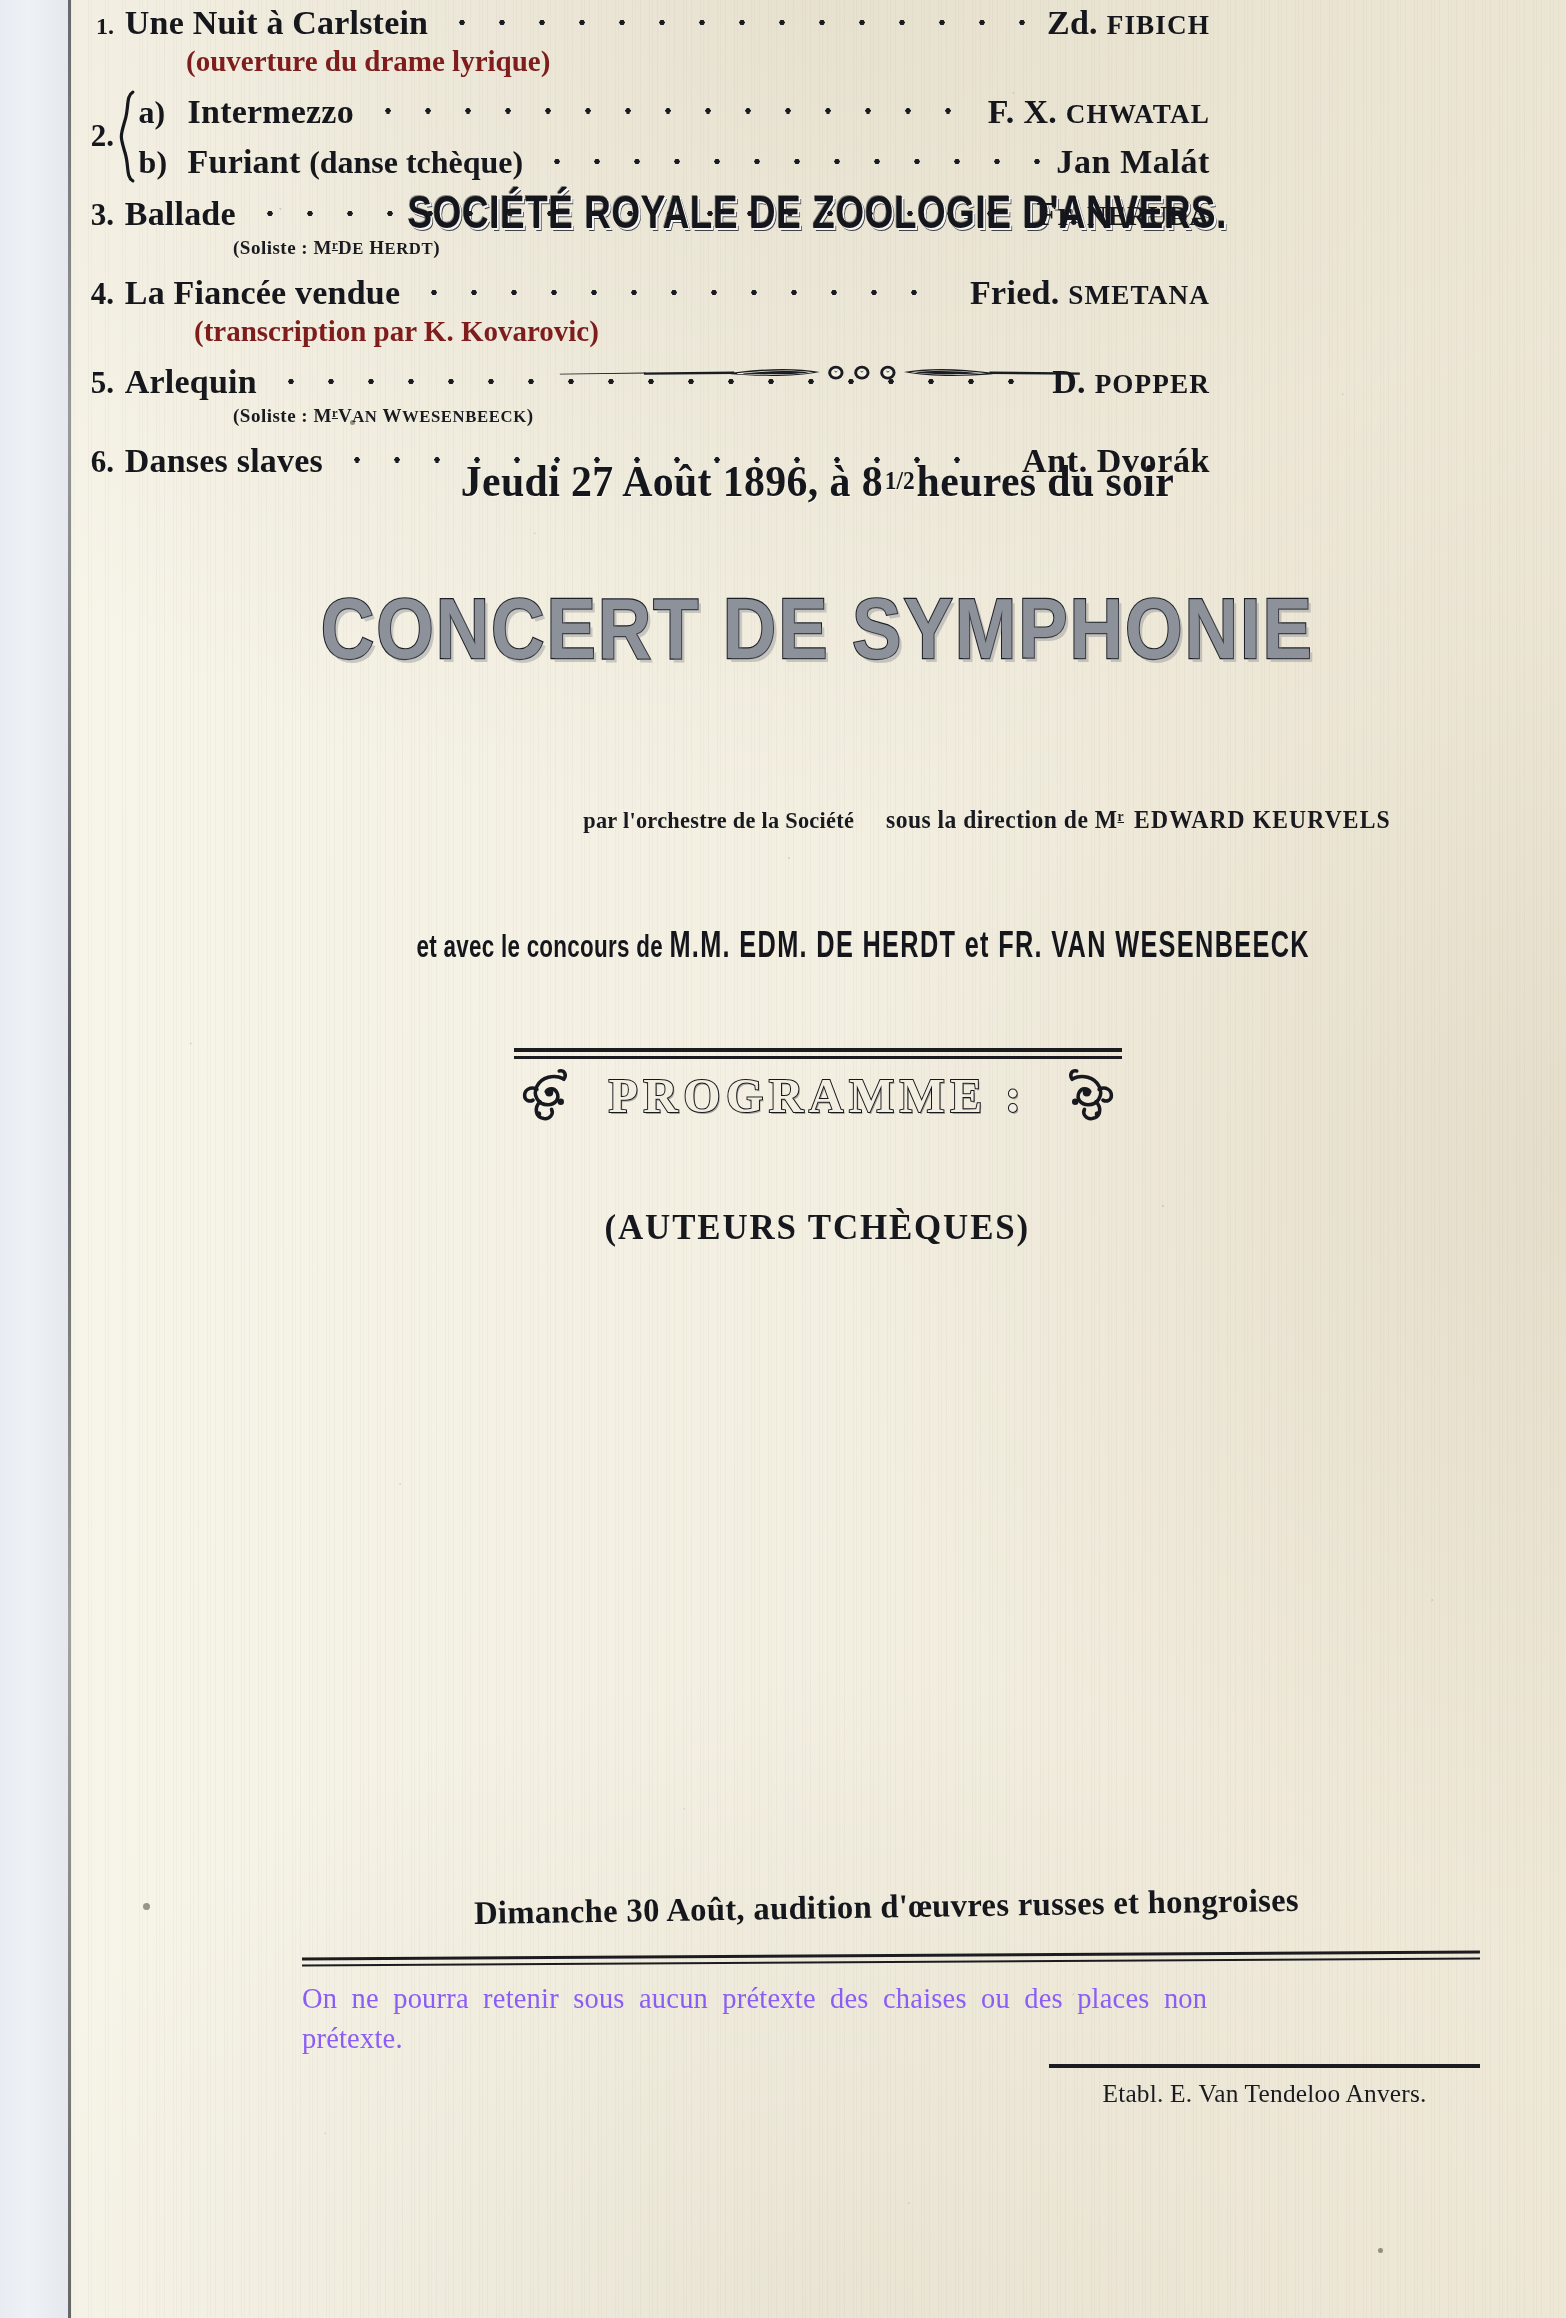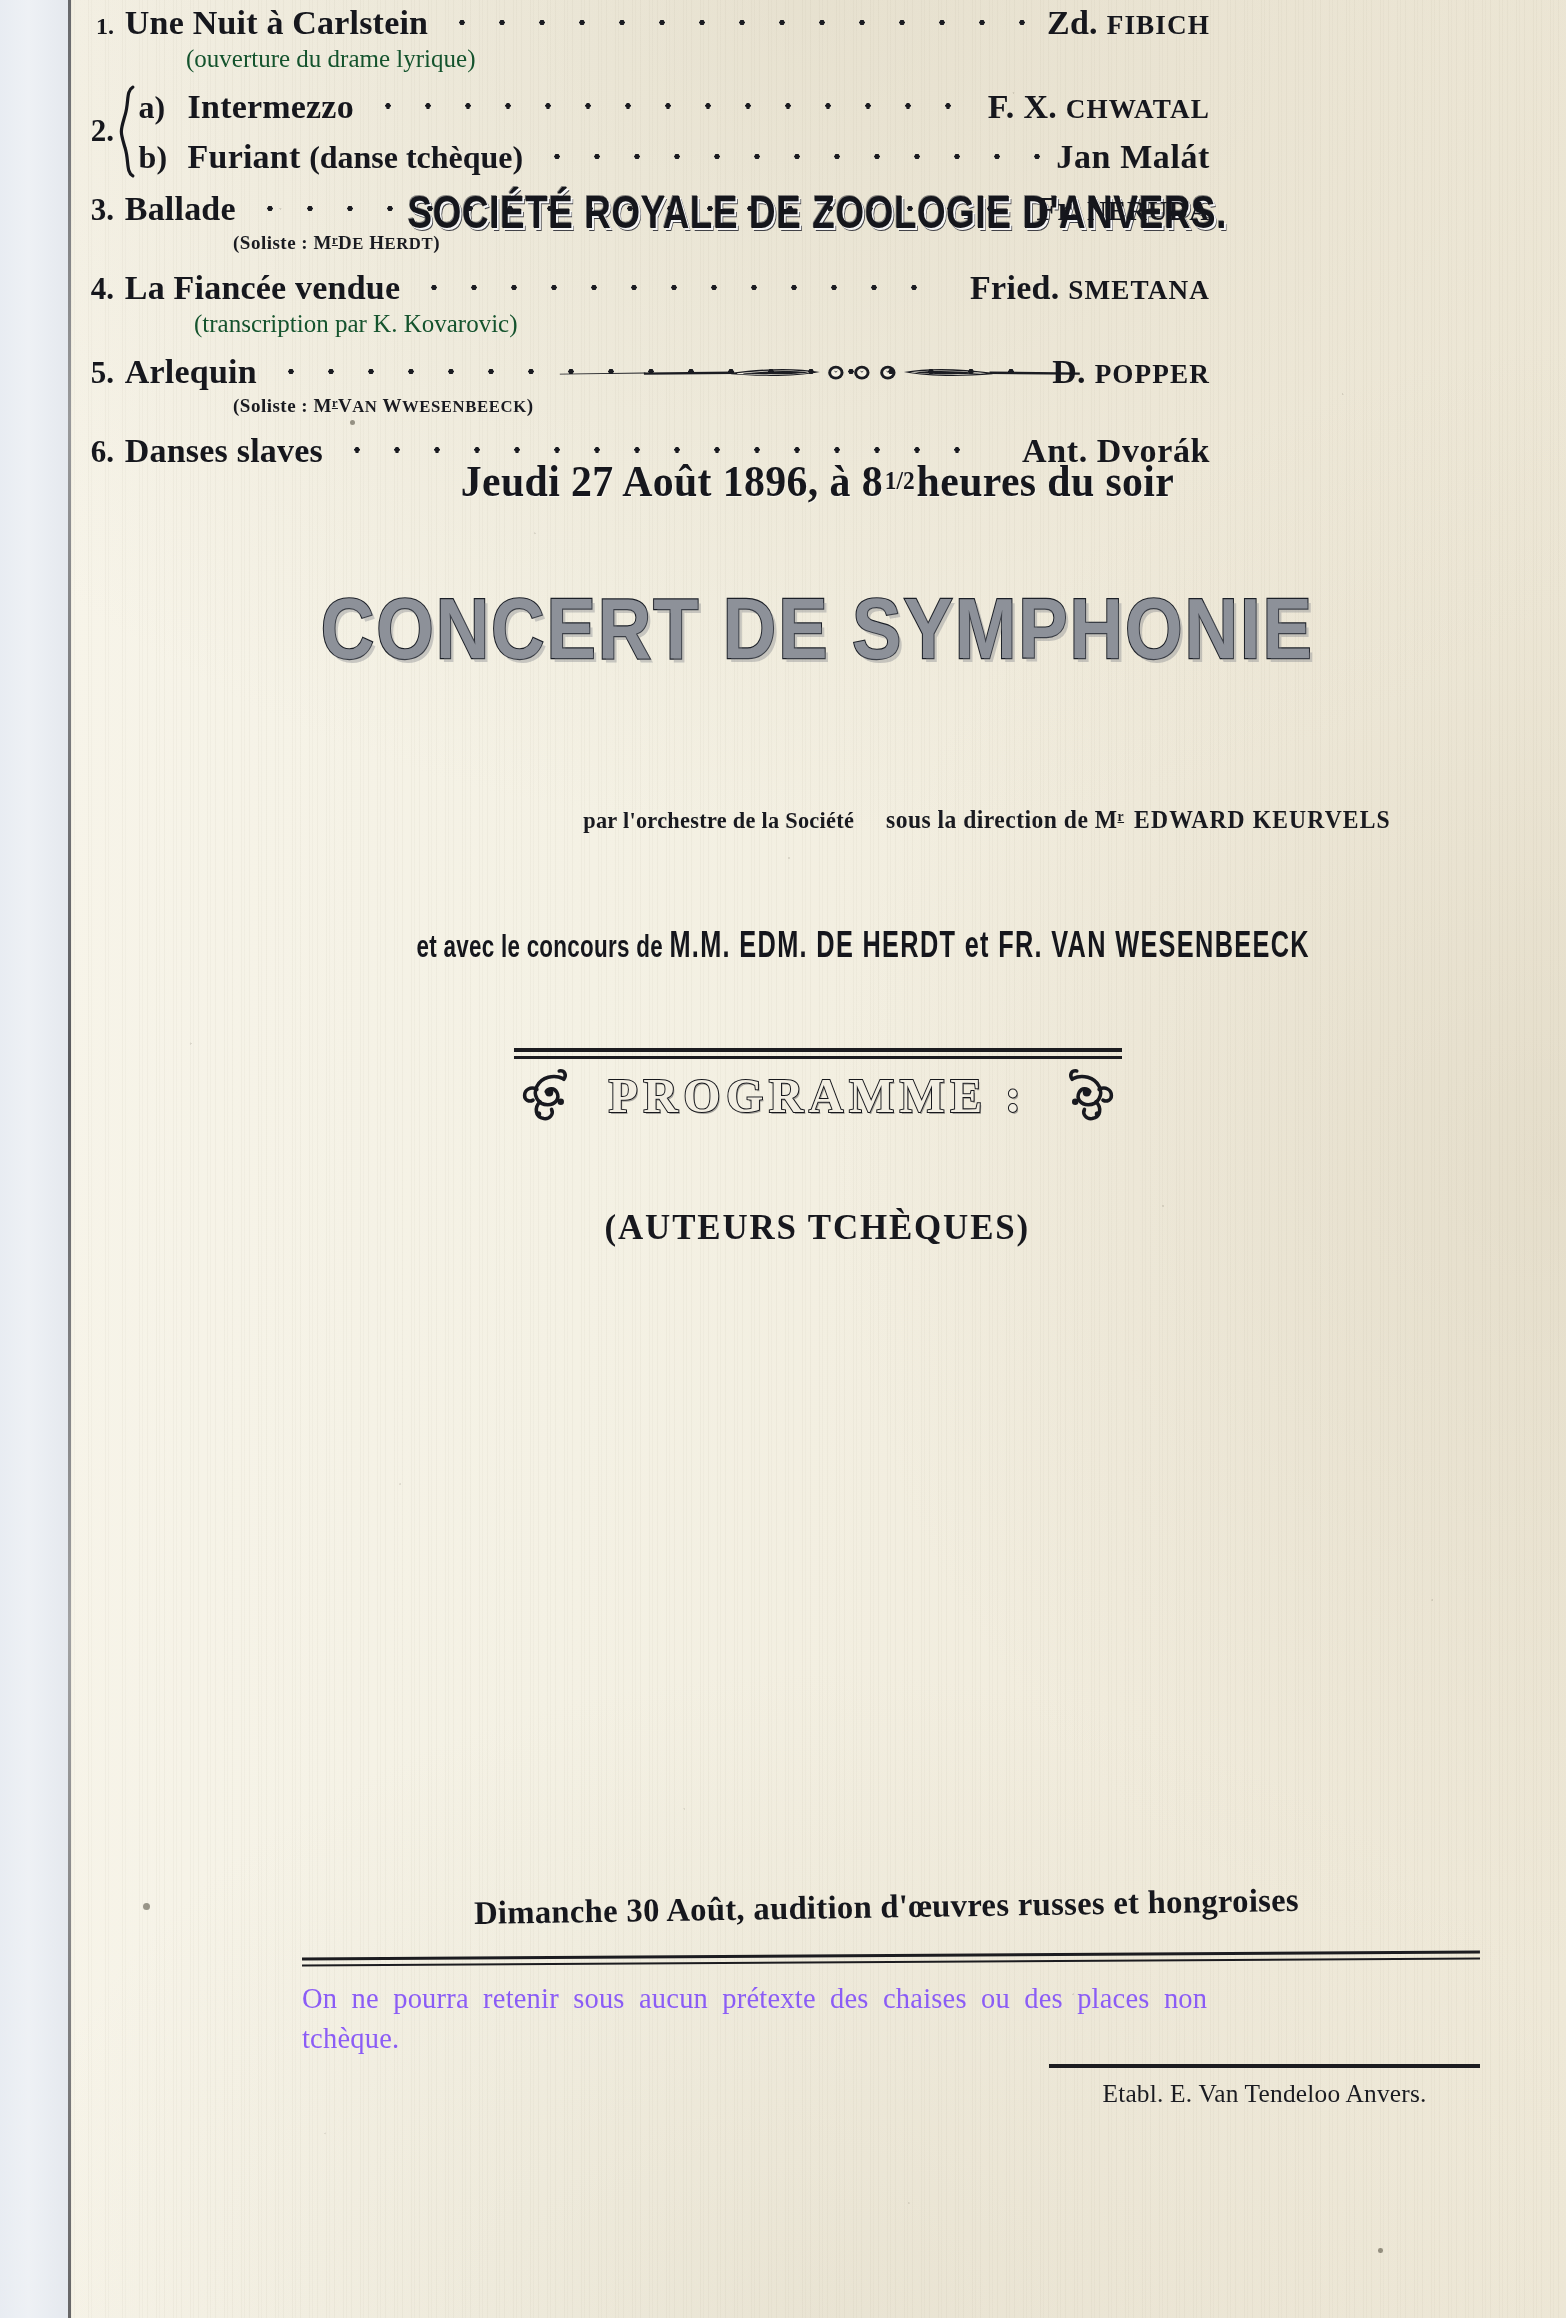--- a/index.html
+++ b/index.html
@@ -346,23 +346,23 @@
   }
   .p-composer .sc {
     font-size: .80em;
     letter-spacing: 1.1px;
   }
   .p-composer.mixed { letter-spacing: 0.6px; }
 
   
   .p-sub {
     font-family: "Liberation Serif", "DejaVu Serif", serif;
-    font-weight: 400;
-    font-size: 25px;
-    color: #14532d;
+    font-weight: 700;
+    font-size: 29px;
+    color: #7f1d1d;
     white-space: nowrap;
   }
   .p-sub.indent-a { padding-left: 115px; margin-top: 3.1px; }
   .p-sub.indent-b { padding-left: 123px; margin-top: 4.6px; }
   .p-soloist {
     font-family: "Liberation Serif", "DejaVu Serif", serif;
     font-weight: 700;
     font-size: 19px;
     letter-spacing: 0.5px;
     color: #1a1b21;
@@ -664,21 +664,21 @@
       <span class="notice-text">Dimanche 30 Août, audition d'œuvres russes et hongroises</span>
     </div>
 
     <div class="footer col" style="left:231px;width:1178px;">
       <div class="footer-rule">
         <i></i>
         <i></i>
       </div>
       <div class="footer-note">
         <span class="l1">On ne pourra retenir sous aucun prétexte des chaises ou des places non</span>
-        <span class="l2">tchèque.</span>
+        <span class="l2">prétexte.</span>
       </div>
       <div class="imprint-wrap">
         <div class="imprint-box">
           <div class="imprint-rule"></div>
           <div class="imprint-text">Etabl. E. Van Tendeloo Anvers.</div>
         </div>
       </div>
     </div>
 
   </div>

